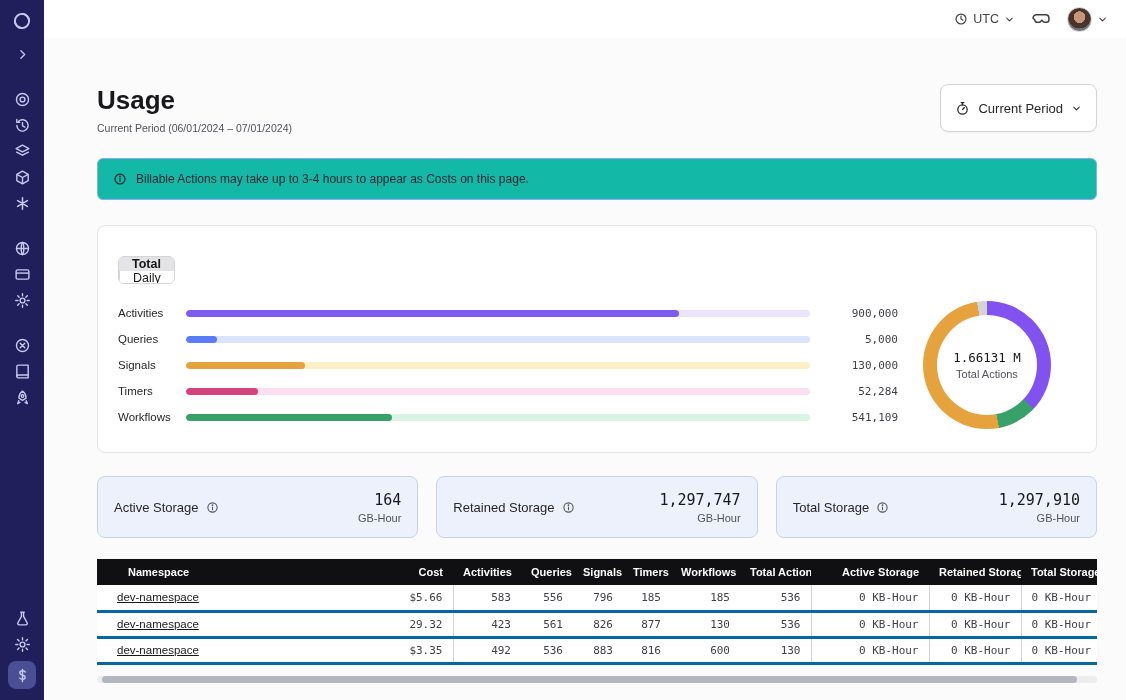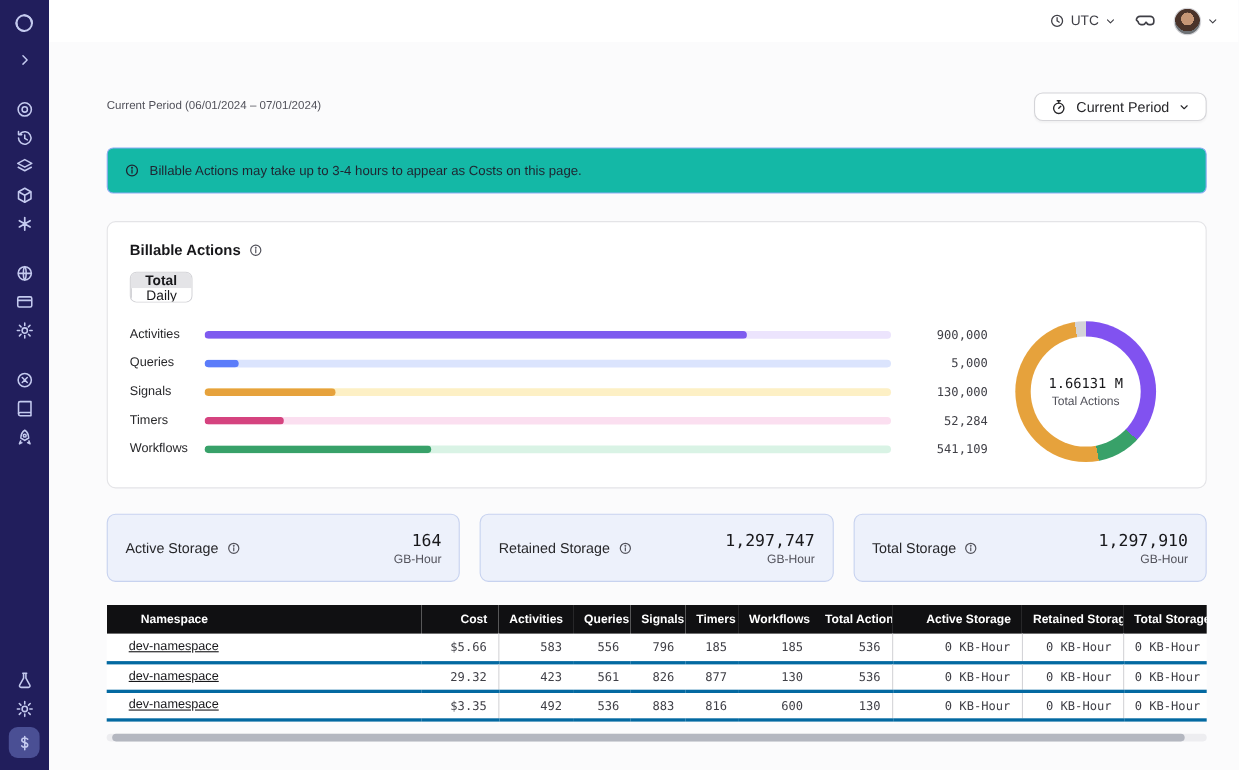--- a/index.html
+++ b/index.html
@@ -24,21 +24,21 @@
   .goggles { color:#3f3f46; display:flex; align-items:center; cursor:pointer; }
   .account { display:flex; align-items:center; gap:5px; cursor:pointer; color:#3f3f46; }
   .avatar { width:25px; height:25px; border-radius:50%; border:1px solid #d4d4d8;
     background: radial-gradient(circle at 50% 40%, #c69676 0 32%, #4a332a 33% 62%, #6e7276 63%); }
 
   
   .content { margin-left:44px; padding:46px 29px 0 53px; }
   .head-row { display:flex; justify-content:space-between; align-items:flex-start; }
   .page-title { font-size:26px; font-weight:600; color:#18181b; line-height:32px; }
   .page-sub { margin-top:6px; font-size:10.5px; color:#52525b; }
-  .period-btn { display:flex; align-items:center; gap:8px; height:26px; padding:0 14px;
+  .period-btn { display:flex; align-items:center; gap:8px; height:48px; padding:0 14px;
     background:#fff; border:1px solid #d4d4d8; border-radius:8px; font-size:13px; color:#27272a;
     cursor:pointer; box-shadow:0 1px 2px rgba(0,0,0,0.04); }
 
   .banner { margin-top:24px; display:flex; align-items:center; gap:9px; padding:13px 15px;
     background:#14b8a6; border:1px solid #8cabf3; border-radius:6px; font-size:12px; color:#1f2430; }
 
   
   .card { margin-top:25px; background:#fff; border:1px solid #e4e4e7; border-radius:8px; padding:18px 20px 22px; }
   .card-title-row { display:flex; align-items:center; gap:7px; font-size:13.5px; font-weight:700; color:#18181b; }
   .info-ic { color:#52525b; display:inline-flex; }
@@ -212,20 +212,21 @@
     <svg width="11" height="11" viewBox="0 0 24 24" fill="none" stroke="currentColor" stroke-width="2.2" stroke-linecap="round" stroke-linejoin="round">
         <polyline points="6 9 12 15 18 9"></polyline>
       </svg>
   </div>
 </header>
 
 <main class="content">
 
   <div class="head-row">
     <div>
+      <h1 class="page-title">Usage</h1>
       <div class="page-sub">Current Period (06/01/2024 – 07/01/2024)</div>
     </div>
     <button class="period-btn">
       <svg width="15" height="15" viewBox="0 0 24 24" fill="none" stroke="currentColor" stroke-width="2" stroke-linecap="round">
           <circle cx="12" cy="13.5" r="7.5"></circle>
           <path d="M9.8 2.5h4.4M12 2.5V6M12 13.5l3-3"></path>
         </svg>
       <span>Current Period</span>
       <svg width="11" height="11" viewBox="0 0 24 24" fill="none" stroke="currentColor" stroke-width="2.2" stroke-linecap="round" stroke-linejoin="round">
           <polyline points="6 9 12 15 18 9"></polyline>
@@ -236,28 +237,20 @@
   <div class="banner">
     <svg class="info-ic" style="color:#1f2430" width="14" height="14" viewBox="0 0 24 24" fill="none" stroke="currentColor" stroke-width="2" stroke-linecap="round">
         <circle cx="12" cy="12" r="8.5"></circle>
         <path d="M12 11v5"></path>
         <circle cx="12" cy="7.7" r="0.6" fill="currentColor"></circle>
       </svg>
     <span>Billable Actions may take up to 3-4 hours to appear as Costs on this page.</span>
   </div>
 
   <section class="card">
-    <div class="card-title-row">
-      <span>Billable Actions</span>
-      <svg class="info-ic" width="13" height="13" viewBox="0 0 24 24" fill="none" stroke="currentColor" stroke-width="2" stroke-linecap="round">
-          <circle cx="12" cy="12" r="8.5"></circle>
-          <path d="M12 11v5"></path>
-          <circle cx="12" cy="7.7" r="0.6" fill="currentColor"></circle>
-        </svg>
-    </div>
 
     <div class="tabs">
       <div class="tab active">Total</div>
       <div class="tab">Daily</div>
     </div>
 
     <div class="chart-row">
       <div class="bars">
         <div class="bar-row">
           <span class="bar-label">Activities</span>

